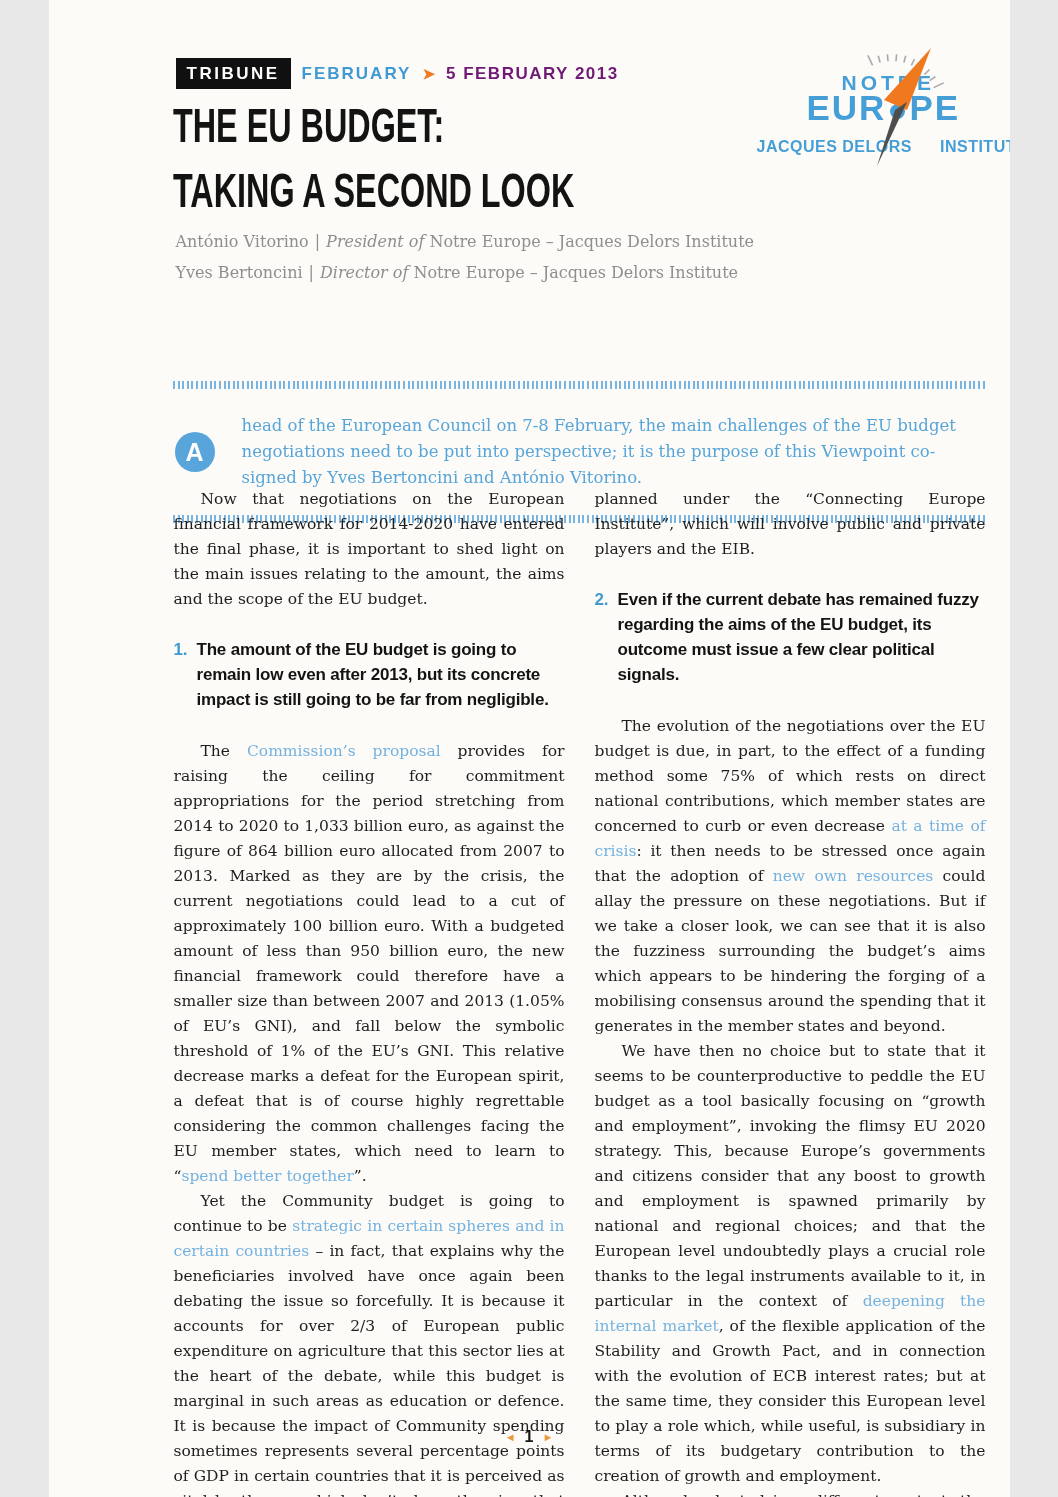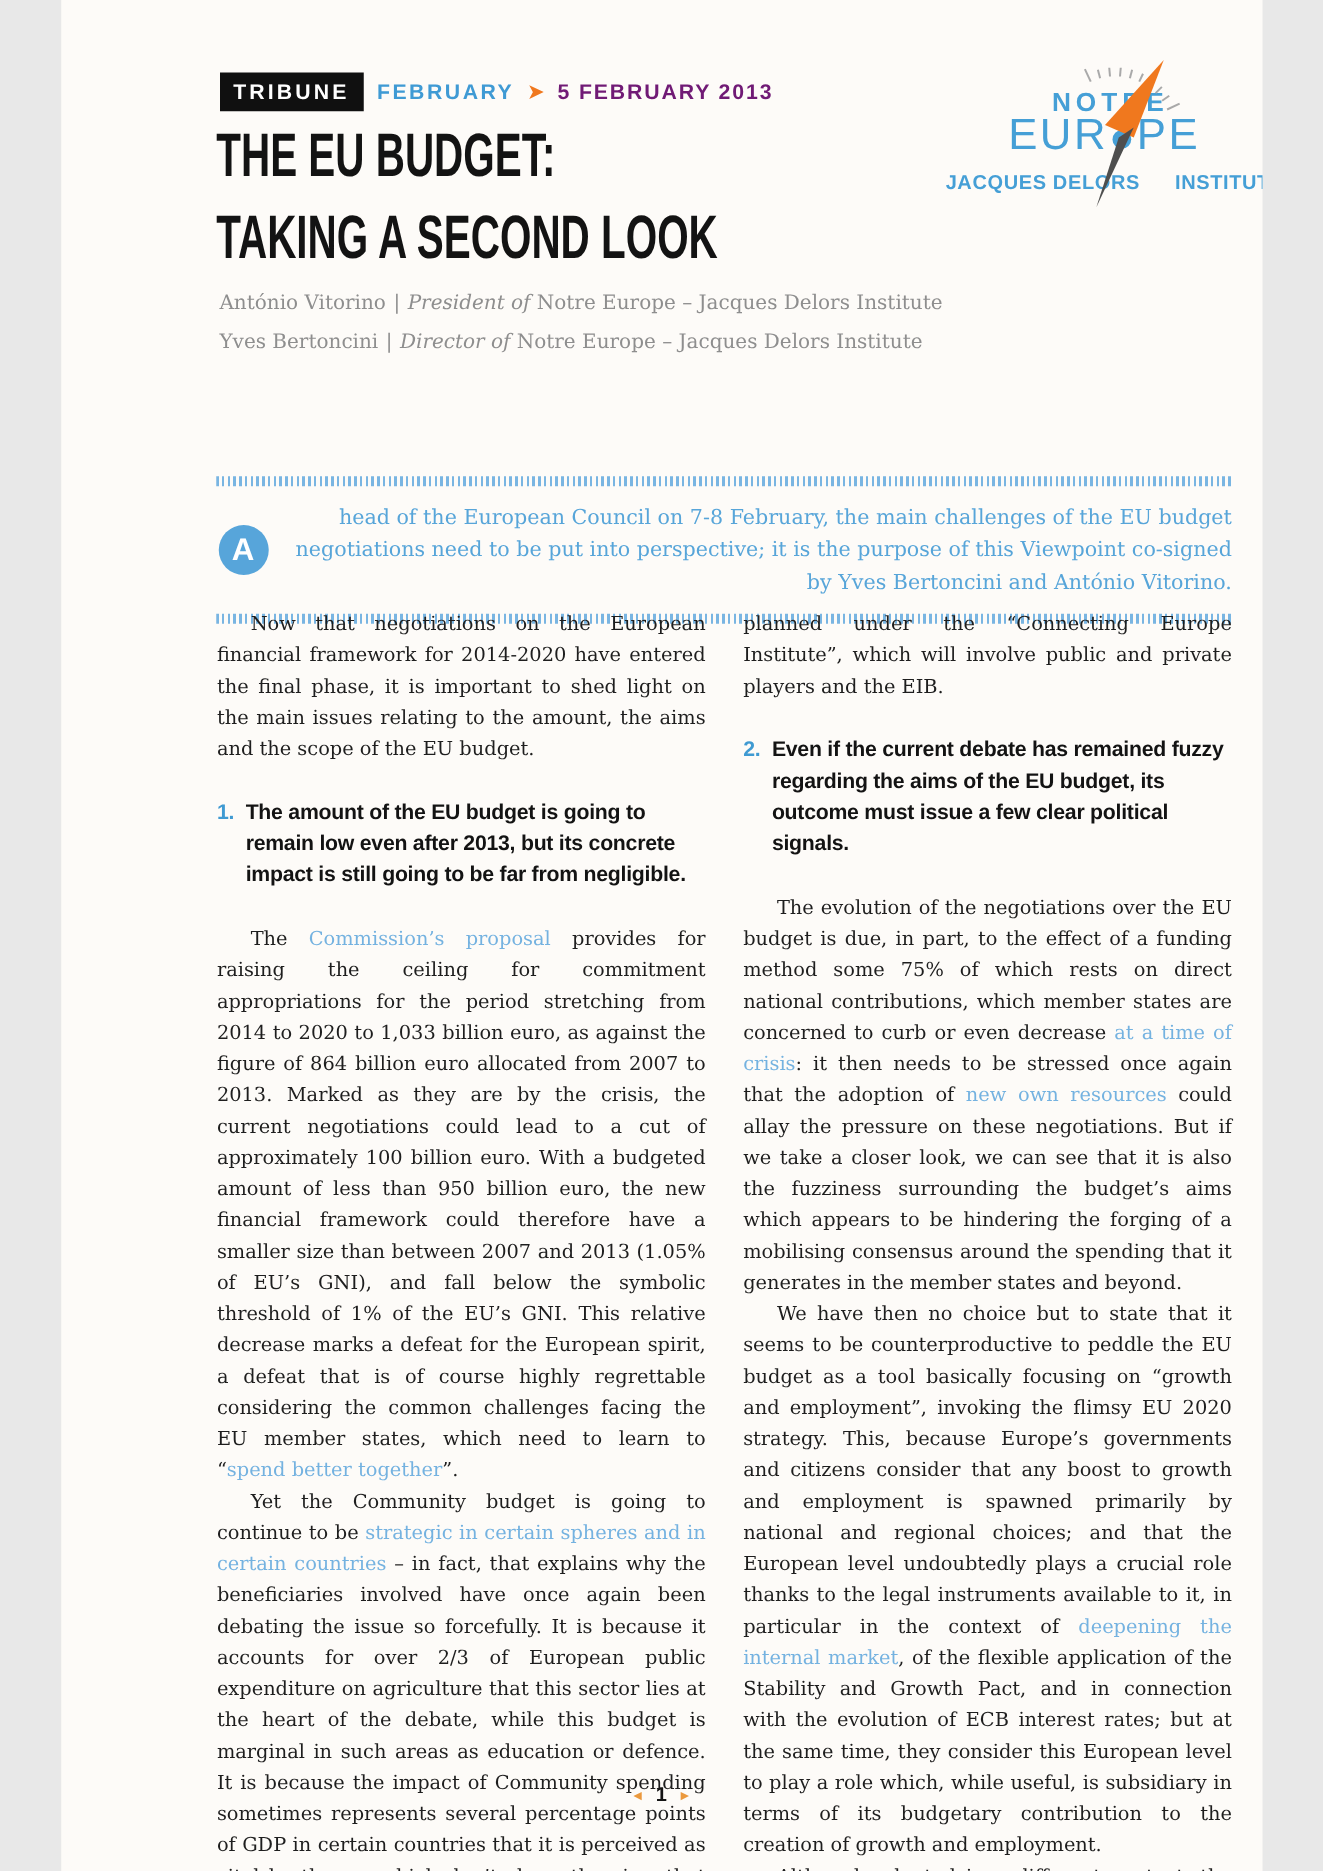--- a/index.html
+++ b/index.html
@@ -29,21 +29,21 @@
   .kicker-date{color:#701a75;letter-spacing:1.5px;}
   
   .logo{position:absolute;top:48px;left:700px;width:305px;height:120px;}
   .logo-notre{
     position:absolute;top:23px;left:93px;
     font-family:"Liberation Sans", sans-serif;font-weight:700;
     font-size:21px;letter-spacing:4px;color:#459fd6;
   }
   .logo-europe{
     position:absolute;top:40px;left:58px;
-    font-family:"Liberation Sans", sans-serif;font-weight:400;
+    font-family:"Liberation Sans", sans-serif;font-weight:700;
     font-size:35px;letter-spacing:2px;color:#459fd6;
     display:flex;align-items:center;justify-content:flex-end;
   }
   .logo-dot{
     display:inline-block;width:15px;height:15px;border-radius:50%;
     background:#459fd6;margin:6px 4px 0 4px;
   }
   .logo-jdi{
     position:absolute;top:90px;left:8px;white-space:nowrap;
     font-family:"Liberation Sans", sans-serif;font-weight:700;
@@ -78,21 +78,21 @@
   }
   .callout-inner{display:flex;align-items:center;gap:15px;margin:12px 0 12px 2px;}
   .dropcap-circle{
     flex:0 0 40px;width:40px;height:40px;border-radius:50%;
     background:#57a5da;color:#ffffff;
     font-family:"Liberation Sans", sans-serif;font-weight:700;font-size:25px;
     display:flex;align-items:center;justify-content:center;
     transform:none;
   }
   .callout-text{
-    margin:0;color:#57a5d9;font-size:16.5px;line-height:26px;text-align:right;
+    margin:12px;color:#57a5d9;font-size:16.5px;line-height:26px;
   }
   
   .columns{
     position:absolute;top:487px;left:125px;width:812px;
     display:flex;gap:30px;
   }
   .col{width:391px;}
   .col p.body{
     margin:0;font-size:15.5px;line-height:25px;color:#1e1e1e;
     text-align:justify;

